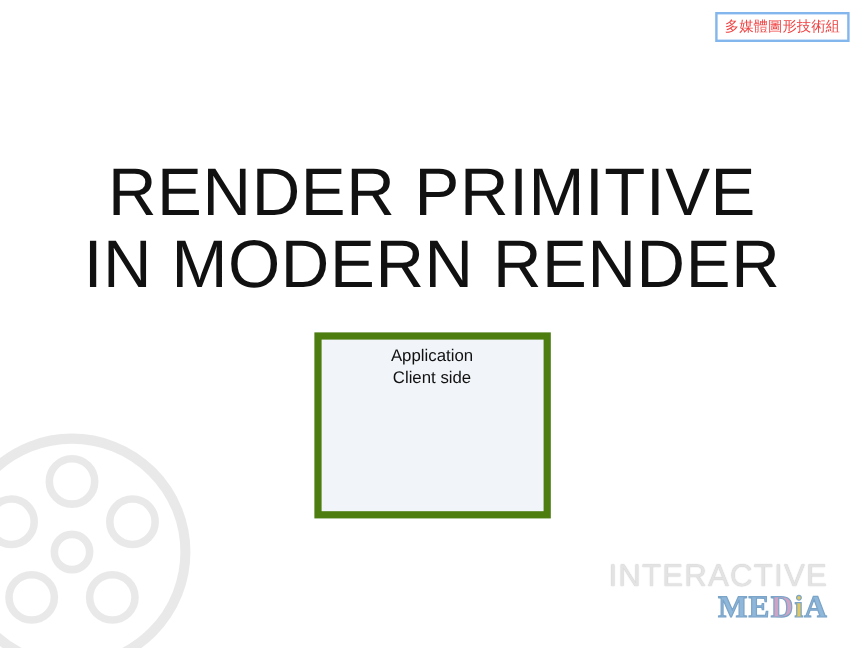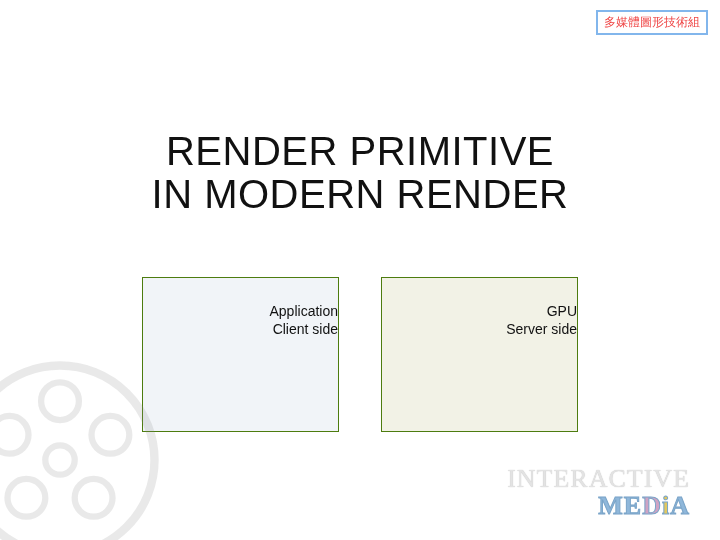--- a/index.html
+++ b/index.html
@@ -22,41 +22,41 @@
   }
   .title-block {
     position: absolute;
     top: 130px;
     left: 0;
     width: 720px;
     text-align: center;
   }
   .title-block h1 {
     font-family: "Candara", "Segoe UI", sans-serif;
-    font-size: 40px;
+    font-size: 56px;
     font-weight: 400;
     color: #111;
     line-height: 1.08;
     letter-spacing: 0.5px;
   }
   .boxes {
     position: absolute;
     top: 277px;
     left: 0;
     width: 720px;
     display: flex;
     justify-content: center;
     gap: 42px;
   }
   .box {
     width: 197px;
     height: 155px;
-    border: 1px solid #4d7c0f;
-    padding-top: 24px;
-    text-align: right;
+    border: 6px solid #4d7c0f;
+    padding-top: 4px;
+    text-align: center;
   }
   .box.left  { background: #f1f4f8; }
   .box.right { background: #f2f2e6; }
   .box .lbl {
     font-family: Arial, sans-serif;
     font-size: 14px;
     color: #111;
     line-height: 1.3;
   }
   .watermark-circle {
@@ -69,21 +69,21 @@
   }
   .watermark-circle svg { width: 100%; height: 100%; }
   .brand {
     position: absolute;
     bottom: 22px;
     right: 30px;
     text-align: right;
     line-height: 1;
   }
   .brand .line1 {
-    font-family: Liberation Serif, serif;
+    font-family: Liberation Sans, sans-serif;
     font-size: 26px;
     letter-spacing: 1px;
     color: #e3e3e3;
     text-shadow: 0 0 1px #bbb;
     margin-left: 20px;
   }
   .brand .line2 {
     font-family: "Comic Sans MS", "Arial Rounded MT Bold", cursive;
     font-size: 26px;
     font-weight: 900;
@@ -108,26 +108,20 @@
   </h1>
 </div>
 
 <div class="boxes">
   <div class="box left">
     <div class="lbl">
       <span>Application</span><br>
       <span>Client side</span>
     </div>
   </div>
-  <div class="box right">
-    <div class="lbl">
-      <span>GPU</span><br>
-      <span>Server side</span>
-    </div>
-  </div>
 </div>
 
 <div class="watermark-circle">
   <svg viewBox="0 0 100 100">
     <circle cx="50" cy="50" r="45" fill="none" stroke="#888" stroke-width="4"></circle>
     <circle cx="50" cy="50" r="7" fill="none" stroke="#888" stroke-width="3"></circle>
     <circle cx="50" cy="22" r="9" fill="none" stroke="#888" stroke-width="3"></circle>
     <circle cx="74" cy="38" r="9" fill="none" stroke="#888" stroke-width="3"></circle>
     <circle cx="66" cy="68" r="9" fill="none" stroke="#888" stroke-width="3"></circle>
     <circle cx="34" cy="68" r="9" fill="none" stroke="#888" stroke-width="3"></circle>

